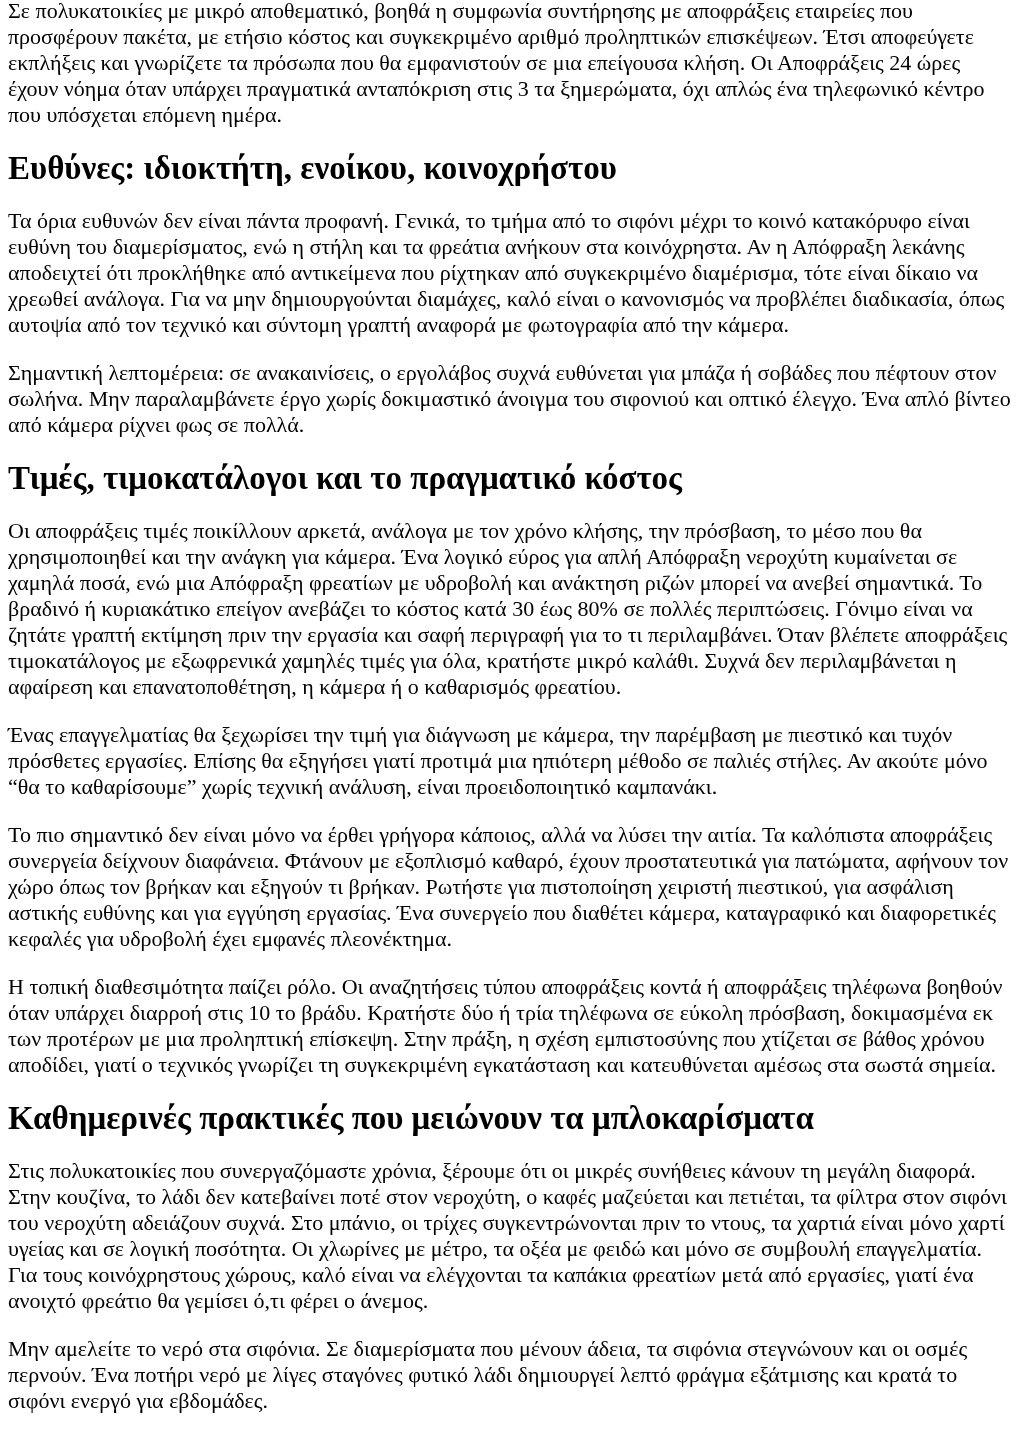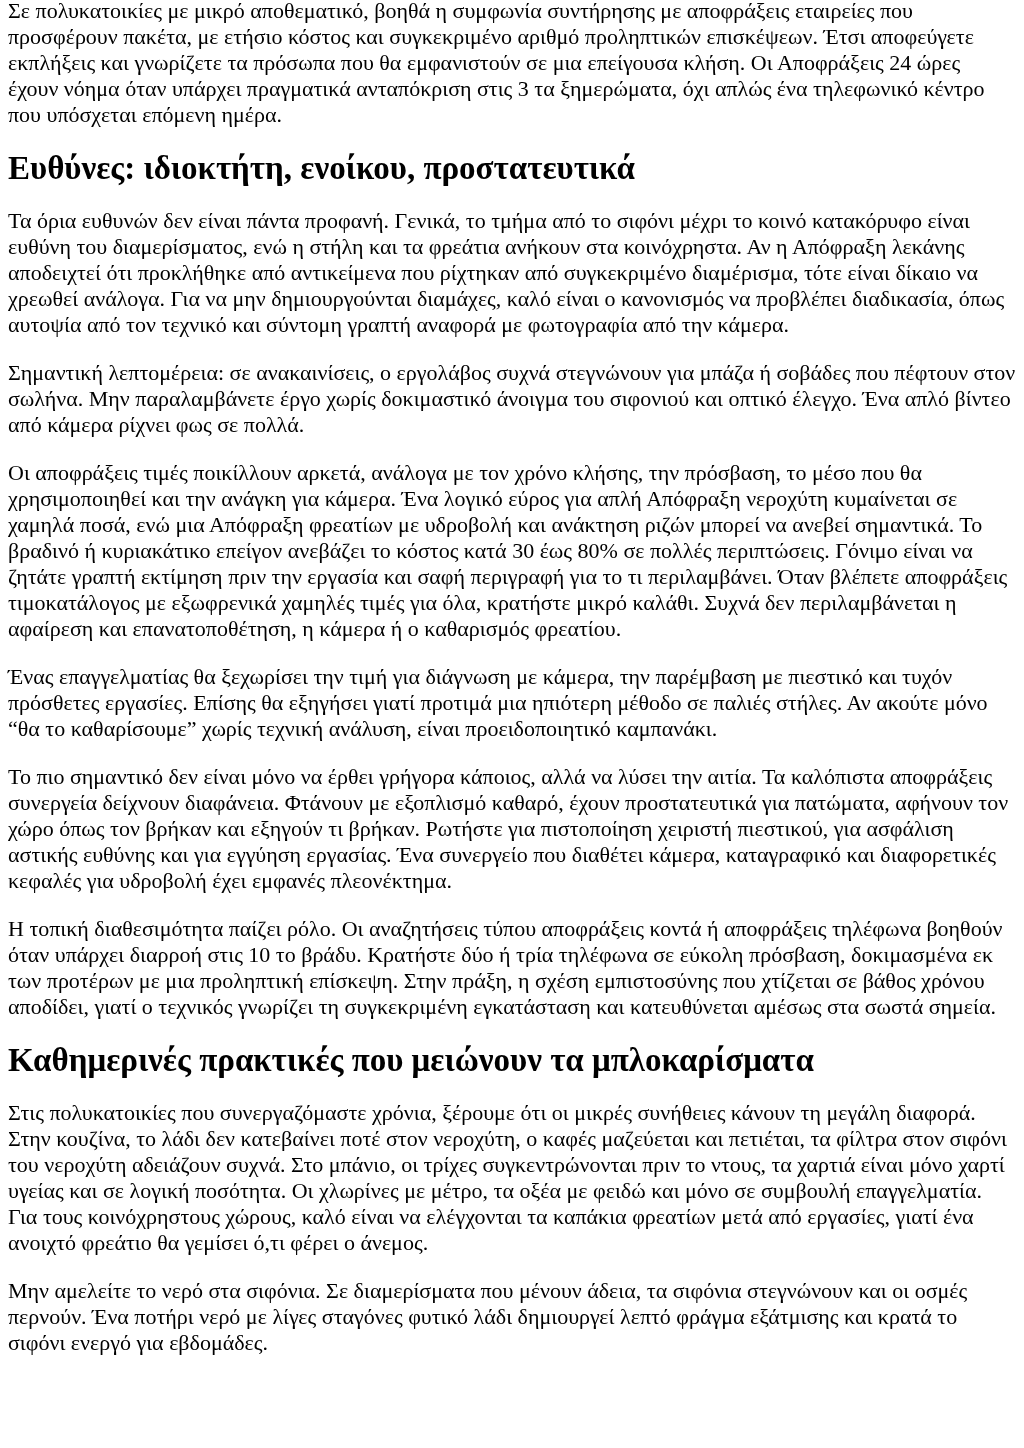--- a/index.html
+++ b/index.html
@@ -32,23 +32,24 @@
     line-height: 36px;
     font-weight: bold;
     margin: 21px 0 22px 0;
   }
 </style>
 </head>
 <body>
 
 <div class="article">
   <p>Σε πολυκατοικίες με μικρό αποθεματικό, βοηθά η συμφωνία συντήρησης με αποφράξεις εταιρείες που προσφέρουν πακέτα, με ετήσιο κόστος και συγκεκριμένο αριθμό προληπτικών επισκέψεων. Έτσι αποφεύγετε εκπλήξεις και γνωρίζετε τα πρόσωπα που θα εμφανιστούν σε μια επείγουσα κλήση. Οι Αποφράξεις 24 ώρες έχουν νόημα όταν υπάρχει πραγματικά ανταπόκριση στις 3 τα ξημερώματα, όχι απλώς ένα τηλεφωνικό κέντρο που υπόσχεται επόμενη ημέρα.</p>
-  <h2>Ευθύνες: ιδιοκτήτη, ενοίκου, προστατευτικά</h2>
+  <h2>Ευθύνες: ιδιοκτήτη, ενοίκου, κοινοχρήστου</h2>
   <p>Τα όρια ευθυνών δεν είναι πάντα προφανή. Γενικά, το τμήμα από το σιφόνι μέχρι το κοινό κατακόρυφο είναι ευθύνη του διαμερίσματος, ενώ η στήλη και τα φρεάτια ανήκουν στα κοινόχρηστα. Αν η Απόφραξη λεκάνης αποδειχτεί ότι προκλήθηκε από αντικείμενα που ρίχτηκαν από συγκεκριμένο διαμέρισμα, τότε είναι δίκαιο να χρεωθεί ανάλογα. Για να μην δημιουργούνται διαμάχες, καλό είναι ο κανονισμός να προβλέπει διαδικασία, όπως αυτοψία από τον τεχνικό και σύντομη γραπτή αναφορά με φωτογραφία από την κάμερα.</p>
-  <p>Σημαντική λεπτομέρεια: σε ανακαινίσεις, ο εργολάβος συχνά στεγνώνουν για μπάζα ή σοβάδες που πέφτουν στον σωλήνα. Μην παραλαμβάνετε έργο χωρίς δοκιμαστικό άνοιγμα του σιφονιού και οπτικό έλεγχο. Ένα απλό βίντεο από κάμερα ρίχνει φως σε πολλά.</p>
+  <p>Σημαντική λεπτομέρεια: σε ανακαινίσεις, ο εργολάβος συχνά ευθύνεται για μπάζα ή σοβάδες που πέφτουν στον σωλήνα. Μην παραλαμβάνετε έργο χωρίς δοκιμαστικό άνοιγμα του σιφονιού και οπτικό έλεγχο. Ένα απλό βίντεο από κάμερα ρίχνει φως σε πολλά.</p>
+  <h2>Τιμές, τιμοκατάλογοι και το πραγματικό κόστος</h2>
   <p>Οι αποφράξεις τιμές ποικίλλουν αρκετά, ανάλογα με τον χρόνο κλήσης, την πρόσβαση, το μέσο που θα χρησιμοποιηθεί και την ανάγκη για κάμερα. Ένα λογικό εύρος για απλή Απόφραξη νεροχύτη κυμαίνεται σε χαμηλά ποσά, ενώ μια Απόφραξη φρεατίων με υδροβολή και ανάκτηση ριζών μπορεί να ανεβεί σημαντικά. Το βραδινό ή κυριακάτικο επείγον ανεβάζει το κόστος κατά 30 έως 80% σε πολλές περιπτώσεις. Γόνιμο είναι να ζητάτε γραπτή εκτίμηση πριν την εργασία και σαφή περιγραφή για το τι περιλαμβάνει. Όταν βλέπετε αποφράξεις τιμοκατάλογος με εξωφρενικά χαμηλές τιμές για όλα, κρατήστε μικρό καλάθι. Συχνά δεν περιλαμβάνεται η αφαίρεση και επανατοποθέτηση, η κάμερα ή ο καθαρισμός φρεατίου.</p>
   <p>Ένας επαγγελματίας θα ξεχωρίσει την τιμή για διάγνωση με κάμερα, την παρέμβαση με πιεστικό και τυχόν πρόσθετες εργασίες. Επίσης θα εξηγήσει γιατί προτιμά μια ηπιότερη μέθοδο σε παλιές στήλες. Αν ακούτε μόνο “θα το καθαρίσουμε” χωρίς τεχνική ανάλυση, είναι προειδοποιητικό καμπανάκι.</p>
   <p>Το πιο σημαντικό δεν είναι μόνο να έρθει γρήγορα κάποιος, αλλά να λύσει την αιτία. Τα καλόπιστα αποφράξεις συνεργεία δείχνουν διαφάνεια. Φτάνουν με εξοπλισμό καθαρό, έχουν προστατευτικά για πατώματα, αφήνουν τον χώρο όπως τον βρήκαν και εξηγούν τι βρήκαν. Ρωτήστε για πιστοποίηση χειριστή πιεστικού, για ασφάλιση αστικής ευθύνης και για εγγύηση εργασίας. Ένα συνεργείο που διαθέτει κάμερα, καταγραφικό και διαφορετικές κεφαλές για υδροβολή έχει εμφανές πλεονέκτημα.</p>
   <p>Η τοπική διαθεσιμότητα παίζει ρόλο. Οι αναζητήσεις τύπου αποφράξεις κοντά ή αποφράξεις τηλέφωνα βοηθούν όταν υπάρχει διαρροή στις 10 το βράδυ. Κρατήστε δύο ή τρία τηλέφωνα σε εύκολη πρόσβαση, δοκιμασμένα εκ των προτέρων με μια προληπτική επίσκεψη. Στην πράξη, η σχέση εμπιστοσύνης που χτίζεται σε βάθος χρόνου αποδίδει, γιατί ο τεχνικός γνωρίζει τη συγκεκριμένη εγκατάσταση και κατευθύνεται αμέσως στα σωστά σημεία.</p>
   <h2>Καθημερινές πρακτικές που μειώνουν τα μπλοκαρίσματα</h2>
   <p>Στις πολυκατοικίες που συνεργαζόμαστε χρόνια, ξέρουμε ότι οι μικρές συνήθειες κάνουν τη μεγάλη διαφορά. Στην κουζίνα, το λάδι δεν κατεβαίνει ποτέ στον νεροχύτη, ο καφές μαζεύεται και πετιέται, τα φίλτρα στον σιφόνι του νεροχύτη αδειάζουν συχνά. Στο μπάνιο, οι τρίχες συγκεντρώνονται πριν το ντους, τα χαρτιά είναι μόνο χαρτί υγείας και σε λογική ποσότητα. Οι χλωρίνες με μέτρο, τα οξέα με φειδώ και μόνο σε συμβουλή επαγγελματία. Για τους κοινόχρηστους χώρους, καλό είναι να ελέγχονται τα καπάκια φρεατίων μετά από εργασίες, γιατί ένα ανοιχτό φρεάτιο θα γεμίσει ό,τι φέρει ο άνεμος.</p>
   <p>Μην αμελείτε το νερό στα σιφόνια. Σε διαμερίσματα που μένουν άδεια, τα σιφόνια στεγνώνουν και οι οσμές περνούν. Ένα ποτήρι νερό με λίγες σταγόνες φυτικό λάδι δημιουργεί λεπτό φράγμα εξάτμισης και κρατά το σιφόνι ενεργό για εβδομάδες.</p>
 
 </div>
 

